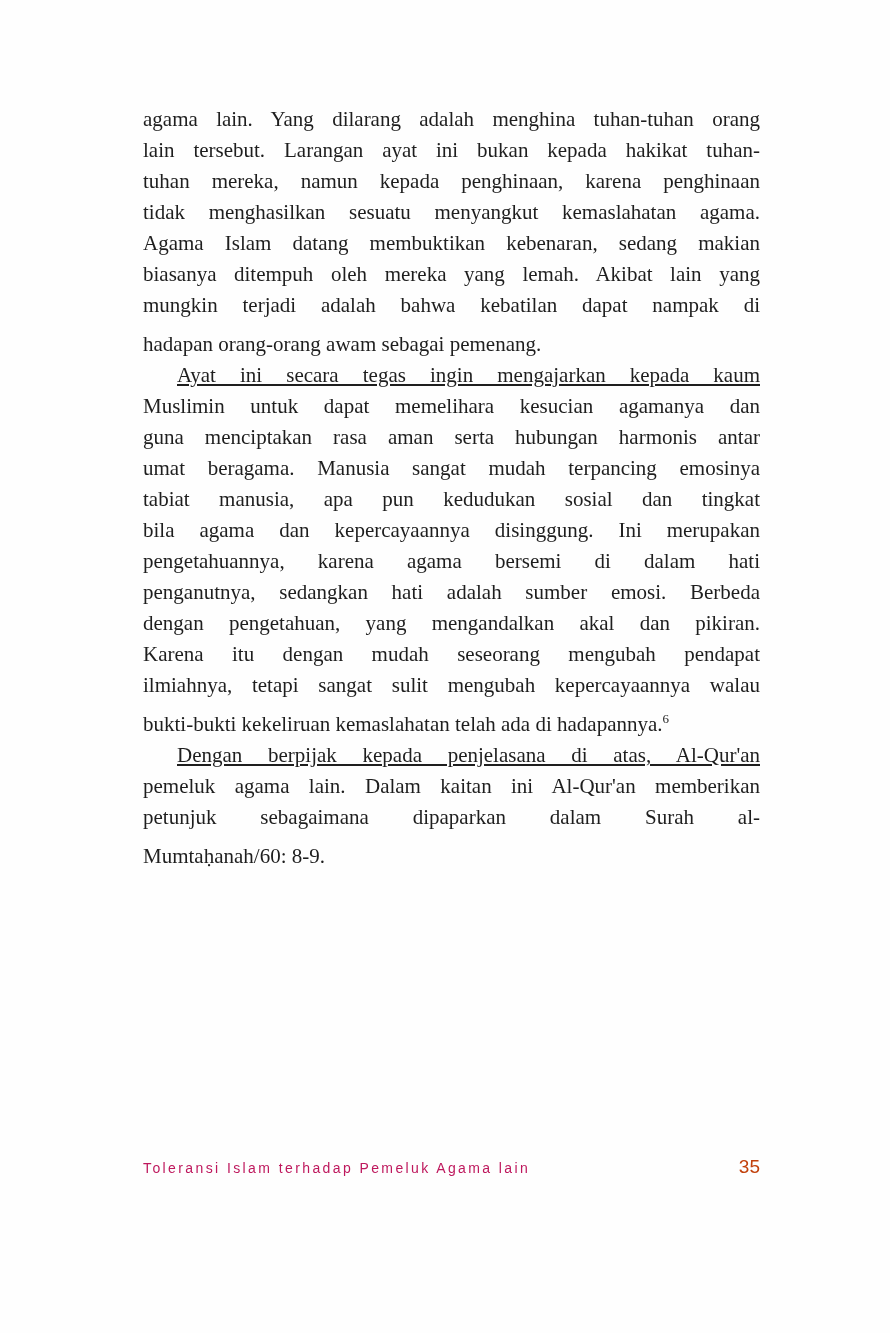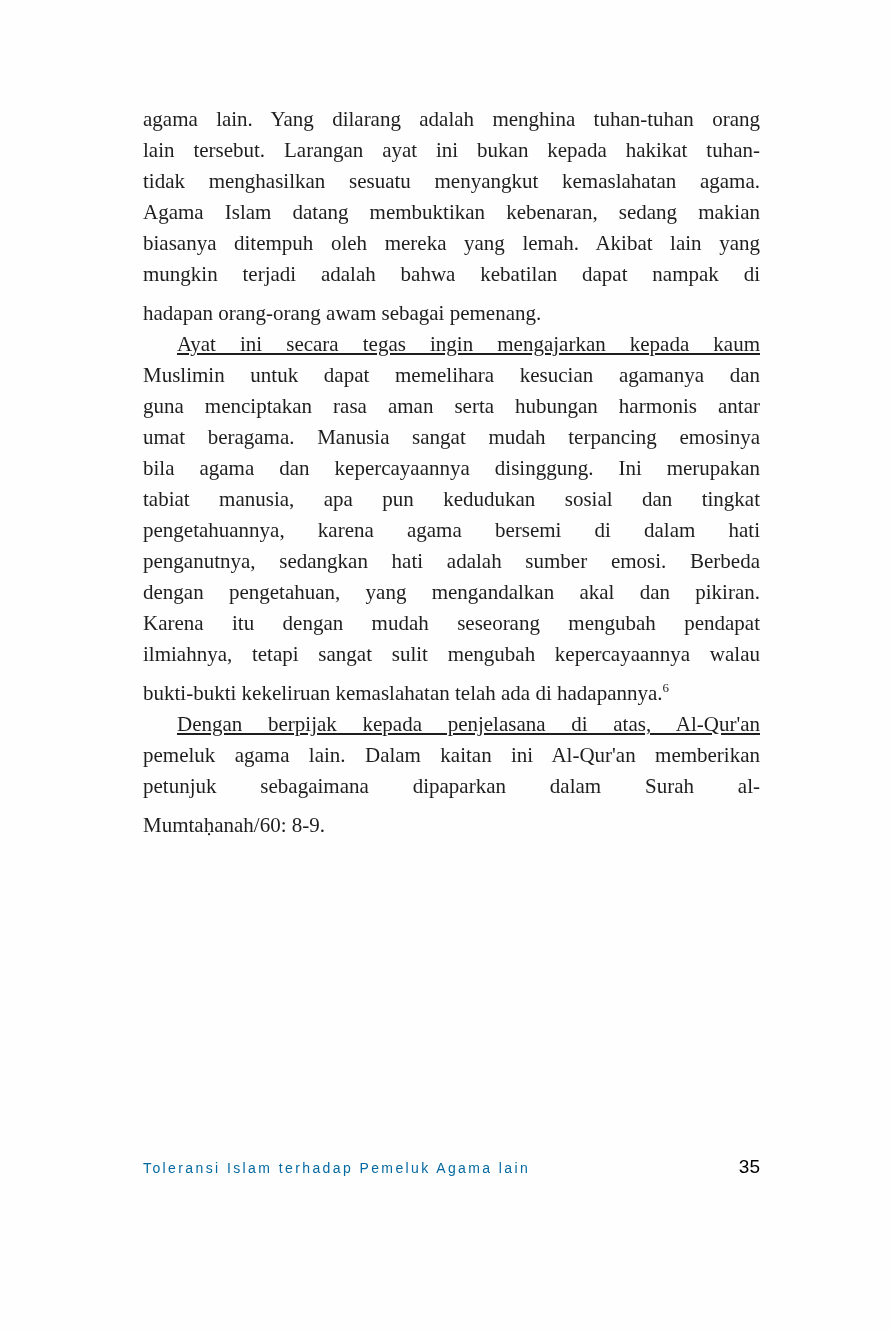--- a/index.html
+++ b/index.html
@@ -47,51 +47,52 @@
     top: 1156px;
     width: 617px;
     display: flex;
     justify-content: space-between;
     align-items: baseline;
     font-family: "Liberation Sans", "DejaVu Sans", sans-serif;
   }
   .running-title {
     font-size: 14px;
     letter-spacing: 2.4px;
-    color: #0369a1;
+    color: #be185d;
   }
   .page-number {
     font-size: 19px;
-    color: #000000;
+    color: #c2410c;
   }
 </style>
 </head>
 <body>
 
 <div class="page">
 
   <main class="body-text">
 
     <div class="para">
       <div class="line">agama lain. Yang dilarang adalah menghina tuhan-tuhan orang</div>
       <div class="line">lain tersebut. Larangan ayat ini bukan kepada hakikat tuhan-</div>
+      <div class="line">tuhan mereka, namun kepada penghinaan, karena penghinaan</div>
       <div class="line">tidak menghasilkan sesuatu menyangkut kemaslahatan agama.</div>
       <div class="line">Agama Islam datang membuktikan kebenaran, sedang makian</div>
       <div class="line">biasanya ditempuh oleh mereka yang lemah. Akibat lain yang</div>
       <div class="line">mungkin terjadi adalah bahwa kebatilan dapat nampak di</div>
       <div class="line last">hadapan orang-orang awam sebagai pemenang.</div>
     </div>
 
     <div class="para">
       <div class="line indent">Ayat ini secara tegas ingin mengajarkan kepada kaum</div>
       <div class="line">Muslimin untuk dapat memelihara kesucian agamanya dan</div>
       <div class="line">guna menciptakan rasa aman serta hubungan harmonis antar</div>
       <div class="line">umat beragama. Manusia sangat mudah terpancing emosinya</div>
+      <div class="line">tabiat manusia, apa pun kedudukan sosial dan tingkat</div>
       <div class="line">bila agama dan kepercayaannya disinggung. Ini merupakan</div>
-      <div class="line">tabiat manusia, apa pun kedudukan sosial dan tingkat</div>
       <div class="line">pengetahuannya, karena agama bersemi di dalam hati</div>
       <div class="line">penganutnya, sedangkan hati adalah sumber emosi. Berbeda</div>
       <div class="line">dengan pengetahuan, yang mengandalkan akal dan pikiran.</div>
       <div class="line">Karena itu dengan mudah seseorang mengubah pendapat</div>
       <div class="line">ilmiahnya, tetapi sangat sulit mengubah kepercayaannya walau</div>
       <div class="line last"><span>bukti-bukti kekeliruan kemaslahatan telah ada di hadapannya.</span><sup class="fn">6</sup></div>
     </div>
 
     <div class="para">
       <div class="line indent">Dengan berpijak kepada penjelasana di atas, Al-Qur'an</div>

